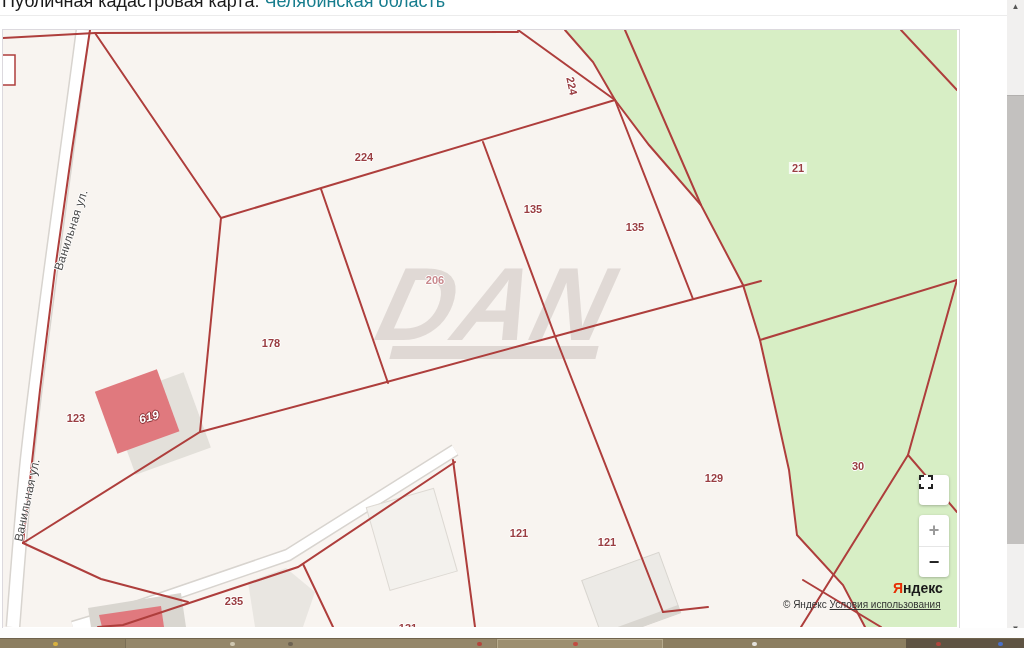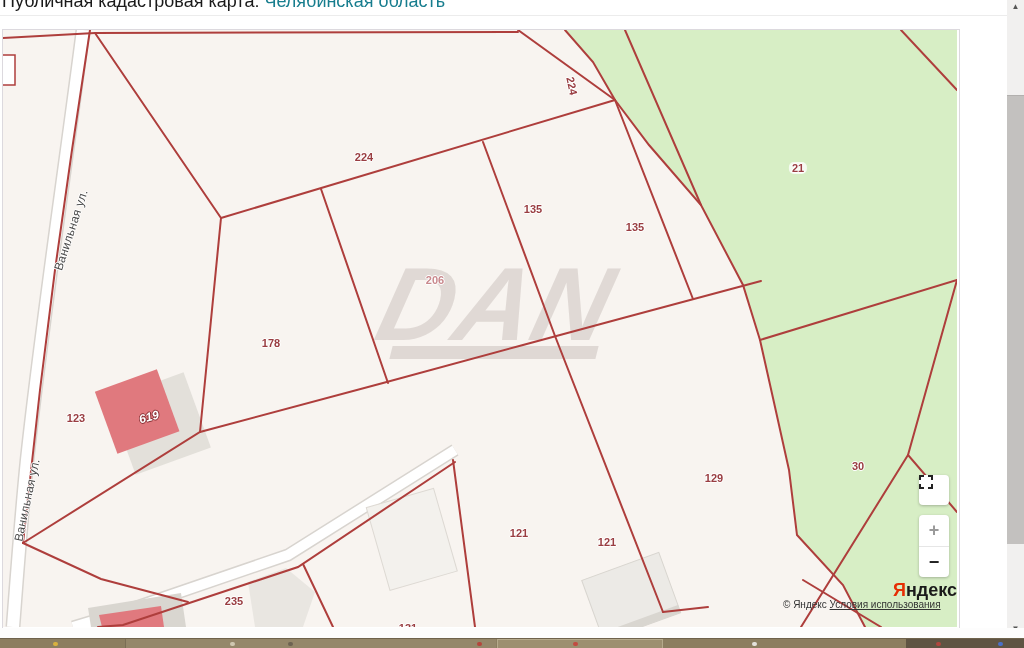--- a/index.html
+++ b/index.html
@@ -26,40 +26,40 @@
              color:rgba(150,135,130,0.24);transform:skewX(-14deg);letter-spacing:2px;}
   .watermark-bar{position:absolute;z-index:2;left:388px;top:316px;width:206px;height:13px;
              background:rgba(150,135,130,0.26);transform:skewX(-14deg);}
   .svg-lines{z-index:3;}
 
   
   .plabel{position:absolute;z-index:4;font-size:11px;font-weight:600;color:#993d41;
           transform:translate(-50%,-50%);white-space:nowrap;
           text-shadow:-1px 0 0 #fff,1px 0 0 #fff,0 -1px 0 #fff,0 1px 0 #fff;}
   .plabel.light{color:#c9898d;}
-  .plabel.boxed{background:rgba(255,255,255,0.75);padding:0 3px;border-radius:5px;}
+  .plabel.boxed{background:rgba(255,255,255,0.75);padding:0 3px;border-radius:0;}
   .plabel.bldg{color:#fff;font-style:italic;font-size:12px;
           text-shadow:-1px 0 0 #8a3136,1px 0 0 #8a3136,0 -1px 0 #8a3136,0 1px 0 #8a3136;}
   .slabel{position:absolute;z-index:4;font-size:12px;color:#4a4a4a;white-space:nowrap;
           letter-spacing:0.3px;
           text-shadow:-1px 0 0 #fff,1px 0 0 #fff,0 -1px 0 #fff,0 1px 0 #fff;}
 
   
   .ctl{position:absolute;z-index:5;background:#fff;border-radius:4px;
        box-shadow:0 1px 3px rgba(0,0,0,0.25);}
   .fullscreen-btn{left:916px;top:445px;width:30px;height:30px;cursor:pointer;
        display:flex;align-items:center;justify-content:center;}
   .zoom-pill{left:916px;top:485px;width:30px;height:62px;}
   .zoom-btn{width:30px;height:31px;display:flex;align-items:center;justify-content:center;
        font-size:18px;cursor:pointer;}
   .zoom-in{color:#9a9a9a;border-bottom:1px solid #e6e6e6;font-weight:bold;}
   .zoom-out{color:#222;font-weight:bold;}
 
   
-  .ya-logo{position:absolute;z-index:5;left:890px;top:550px;font-size:18px;font-weight:bold;}
+  .ya-logo{position:absolute;z-index:5;left:890px;top:550px;font-size:14px;font-weight:bold;}
   .ya-logo .ya-first{color:#e62e04;}
   .ya-logo .ya-rest{color:#1a1a1a;}
   .copyright{position:absolute;z-index:5;left:780px;top:569px;font-size:10px;color:#333;
        white-space:nowrap;}
   .copyright a{color:#333;text-decoration:underline;cursor:pointer;}
 
   
   .scrollbar{position:absolute;left:1007px;top:0;width:17px;height:638px;background:#f1f0ef;}
   .sb-arrow{position:absolute;left:0;width:17px;height:14px;color:#555;font-size:8px;
        text-align:center;line-height:14px;cursor:pointer;}

